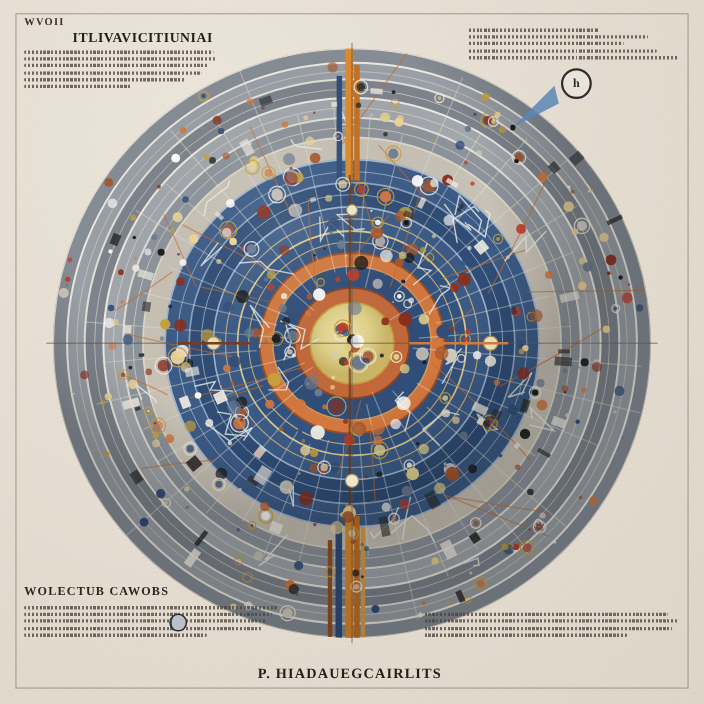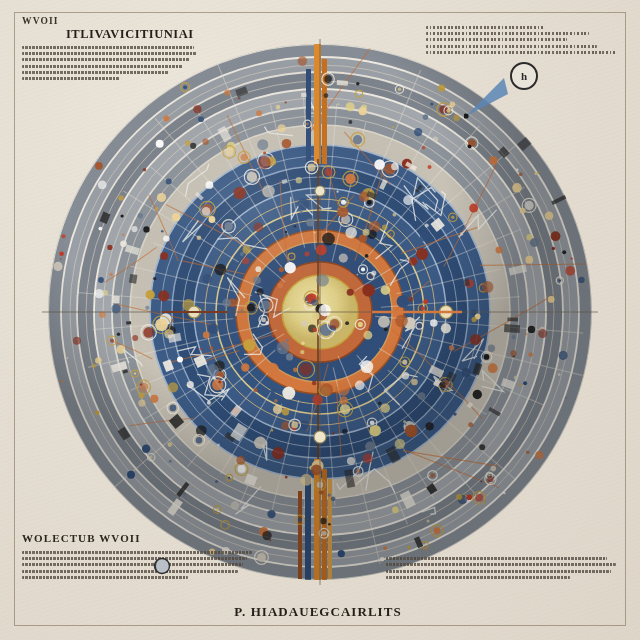--- a/index.html
+++ b/index.html
@@ -859,21 +859,21 @@
 
   <div class="callout" style="left:510px;top:62px;">
     <svg width="70" height="60" style="position:absolute;left:-46px;top:6px;">
       <polygon points="2,48 40,10 44,26" fill="#5b86b5" opacity=".85"></polygon>
       <circle cx="2" cy="48" r="2.6" fill="#1a1a1a"></circle>
     </svg>
     <div class="lens">h</div>
   </div>
 
   <div class="txtblock bl">
-    <div class="corner-head">WOLECTUB WVOII</div>
+    <div class="corner-head">WOLECTUB CAWOBS</div>
     <div class="pseudo-lines">
         <div class="pline" style="width: 100%;"></div>
         <div class="pline" style="width: 98%;"></div>
         <div class="pline" style="width: 96%;"></div>
         <div class="pline" style="width: 94%;"></div>
         <div class="pline" style="width: 72%;"></div>
       </div>
   </div>
 
   <div class="txtblock br">

